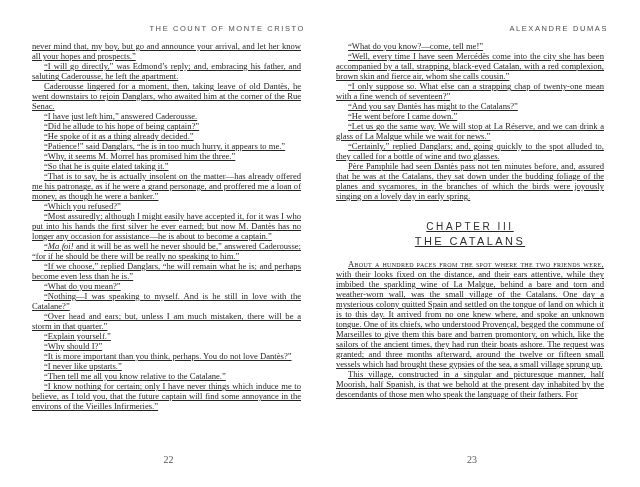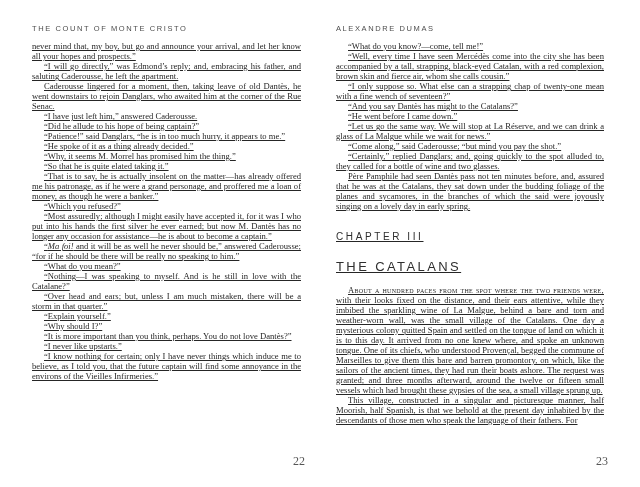--- a/index.html
+++ b/index.html
@@ -24,21 +24,21 @@
   .page {
     position: absolute;
     top: 0;
     height: 487px;
   }
   .page-left  { left: 32px;  width: 273px; }
   .page-right { left: 336px; width: 272px; }
   .running-head {
     position: absolute;
     top: 24px; left: 0; right: 0;
-    text-align: left;
+    text-align: right;
     font-family: "Liberation Sans", sans-serif;
     font-size: 7.5px;
     font-weight: 400;
     letter-spacing: 1.6px;
     color: var(--running-head);
     white-space: nowrap;
   }
   .text-column {
     position: absolute;
     top: 41px; left: 0; right: 4px;
@@ -48,92 +48,93 @@
     color: var(--body-text);
     text-decoration: underline;
   }
   .para { text-indent: 0; }
   .para.indent { text-indent: 12px; }
   .em { font-style: italic; }
   .sc { font-variant: small-caps; letter-spacing: 0.3px; }
   .chapter-block {
     margin-top: 21px;
     margin-bottom: 13px;
-    text-align: left;
+    text-align: center;
     text-indent: 0;
   }
   .chapter-label {
     font-family: "Liberation Sans", sans-serif;
     font-size: 10px;
     font-weight: 400;
     letter-spacing: 2.6px;
     color: var(--chapter-text);
   }
   .chapter-title {
     font-family: "Liberation Sans", sans-serif;
-    font-size: 13px;
+    font-size: 11px;
     font-weight: 400;
     letter-spacing: 2.4px;
     color: var(--chapter-text);
-    margin-top: 20px;
+    margin-top: 4px;
   }
   .page-number {
     position: absolute;
     top: 454px; left: 0; right: 0;
-    text-align: right;
-    font-size: 12px;
+    text-align: center;
+    font-size: 10px;
     color: var(--page-number);
   }
 </style>
 </head>
 <body>
 
 <div class="spread">
 
   <div class="page page-left">
     <div class="running-head">THE COUNT OF MONTE CRISTO</div>
     <div class="text-column">
         <p class="para"><span>never mind that, my boy, but go and announce your arrival, and let her know all your hopes and prospects.”</span></p>
         <p class="para indent"><span>“I will go directly,” was Edmond’s reply; and, embracing his father, and saluting Caderousse, he left the apartment.</span></p>
         <p class="para indent"><span>Caderousse lingered for a moment, then, taking leave of old Dantès, he went downstairs to rejoin Danglars, who awaited him at the corner of the Rue Senac.</span></p>
         <p class="para indent"><span>“I have just left him,” answered Caderousse.</span></p>
         <p class="para indent"><span>“Did he allude to his hope of being captain?”</span></p>
+        <p class="para indent"><span>“He spoke of it as a thing already decided.”</span></p>
         <p class="para indent"><span>“Patience!” said Danglars, “he is in too much hurry, it appears to me.”</span></p>
-        <p class="para indent"><span>“He spoke of it as a thing already decided.”</span></p>
-        <p class="para indent"><span>“Why, it seems M. Morrel has promised him the thing.”</span></p>
+        <p class="para indent"><span>“Why, it seems M. Morrel has promised him the three.”</span></p>
         <p class="para indent"><span>“So that he is quite elated taking it.”</span></p>
         <p class="para indent"><span>“That is to say, he is actually insolent on the matter—has already offered me his patronage, as if he were a grand personage, and proffered me a loan of money, as though he were a banker.”</span></p>
         <p class="para indent"><span>“Which you refused?”</span></p>
         <p class="para indent"><span>“Most assuredly; although I might easily have accepted it, for it was I who put into his hands the first silver he ever earned; but now M. Dantès has no longer any occasion for assistance—he is about to become a captain.”</span></p>
         <p class="para indent"><span>“</span><span class="em">Ma foi!</span><span> and it will be as well he never should be,” answered Caderousse; “for if he should be there will be really no speaking to him.”</span></p>
+        <p class="para indent"><span>“If we choose,” replied Danglars, “he will remain what he is; and perhaps become even less than he is.”</span></p>
         <p class="para indent"><span>“What do you mean?”</span></p>
         <p class="para indent"><span>“Nothing—I was speaking to myself. And is he still in love with the Catalane?”</span></p>
         <p class="para indent"><span>“Over head and ears; but, unless I am much mistaken, there will be a storm in that quarter.”</span></p>
         <p class="para indent"><span>“Explain yourself.”</span></p>
         <p class="para indent"><span>“Why should I?”</span></p>
         <p class="para indent"><span>“It is more important than you think, perhaps. You do not love Dantès?”</span></p>
         <p class="para indent"><span>“I never like upstarts.”</span></p>
+        <p class="para indent"><span>“Then tell me all you know relative to the Catalane.”</span></p>
         <p class="para indent"><span>“I know nothing for certain; only I have never things which induce me to believe, as I told you, that the future captain will find some annoyance in the environs of the Vieilles Infirmeries.”</span></p>
       </div>
     <div class="page-number">22</div>
   </div>
 
   <div class="page page-right">
     <div class="running-head">ALEXANDRE DUMAS</div>
     <div class="text-column">
       <div>
           <p class="para indent"><span>“What do you know?—come, tell me!”</span></p>
           <p class="para indent"><span>“Well, every time I have seen Mercédès come into the city she has been accompanied by a tall, strapping, black-eyed Catalan, with a red complexion, brown skin and fierce air, whom she calls cousin.”</span></p>
           <p class="para indent"><span>“I only suppose so. What else can a strapping chap of twenty-one mean with a fine wench of seventeen?”</span></p>
           <p class="para indent"><span>“And you say Dantès has might to the Catalans?”</span></p>
           <p class="para indent"><span>“He went before I came down.”</span></p>
           <p class="para indent"><span>“Let us go the same way. We will stop at La Réserve, and we can drink a glass of La Malgue while we wait for news.”</span></p>
-          <p class="para indent"><span>“Come along,” said Caderousse; “but mind you pay the shot.”</span></p>
           <p class="para indent"><span>“Certainly,” replied Danglars; and, going quickly to the spot alluded to, they called for a bottle of wine and two glasses.</span></p>
-          <p class="para indent"><span>Père Pamphile had seen Dantès pass not ten minutes before, and, assured that he was at the Catalans, they sat down under the budding foliage of the planes and sycamores, in the branches of which the said were joyously singing on a lovely day in early spring.</span></p>
+          <p class="para indent"><span>Père Pamphile had seen Dantès pass not ten minutes before, and, assured that he was at the Catalans, they sat down under the budding foliage of the planes and sycamores, in the branches of which the birds were joyously singing on a lovely day in early spring.</span></p>
         </div>
       <div class="chapter-block">
         <div class="chapter-label">CHAPTER III</div>
         <div class="chapter-title">THE CATALANS</div>
       </div>
       <div>
           <p class="para indent"><span class="sc">About a hundred paces from the spot where the two friends were,</span><span> with their looks fixed on the distance, and their ears attentive, while they imbibed the sparkling wine of La Malgue, behind a bare and torn and weather-worn wall, was the small village of the Catalans. One day a mysterious colony quitted Spain and settled on the tongue of land on which it is to this day. It arrived from no one knew where, and spoke an unknown tongue. One of its chiefs, who understood Provençal, begged the commune of Marseilles to give them this bare and barren promontory, on which, like the sailors of the ancient times, they had run their boats ashore. The request was granted; and three months afterward, around the twelve or fifteen small vessels which had brought these gypsies of the sea, a small village sprung up.</span></p>
           <p class="para indent"><span>This village, constructed in a singular and picturesque manner, half Moorish, half Spanish, is that we behold at the present day inhabited by the descendants of those men who speak the language of their fathers. For</span></p>
         </div>
     </div>

